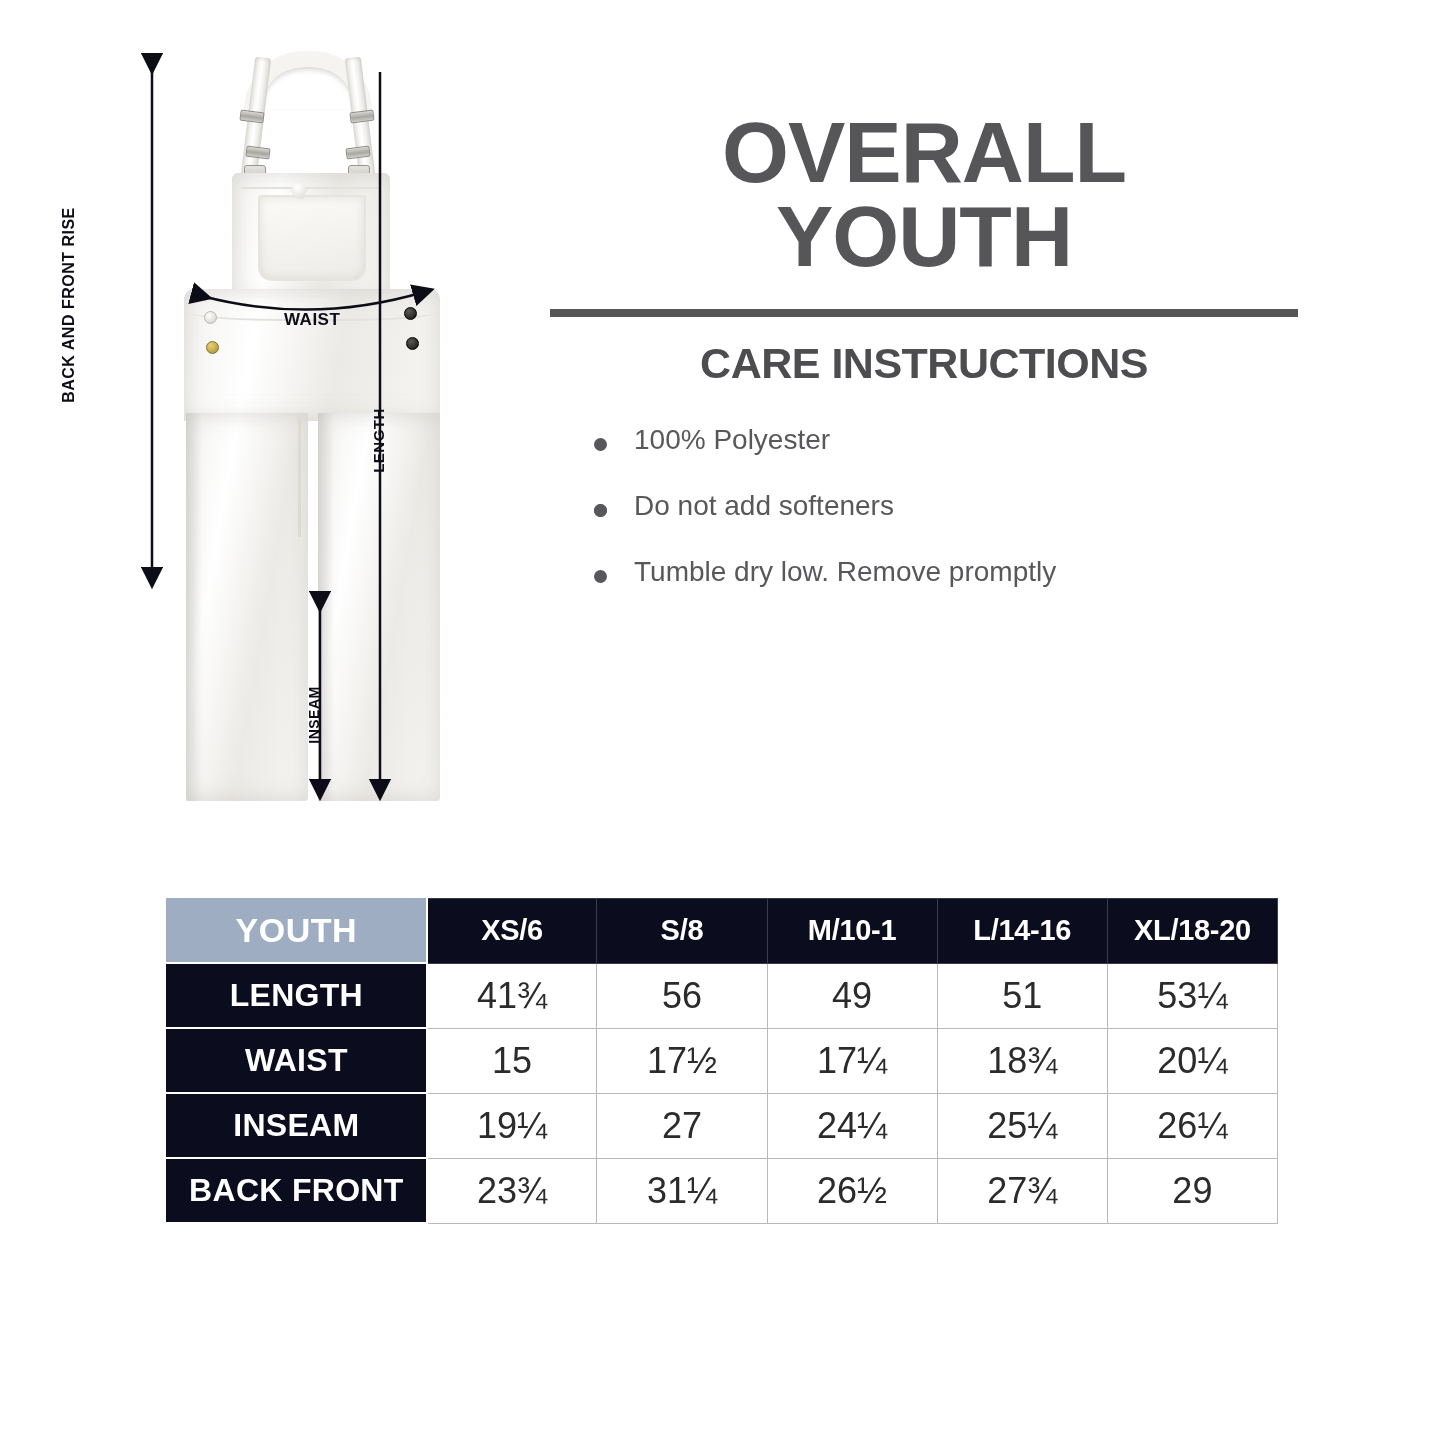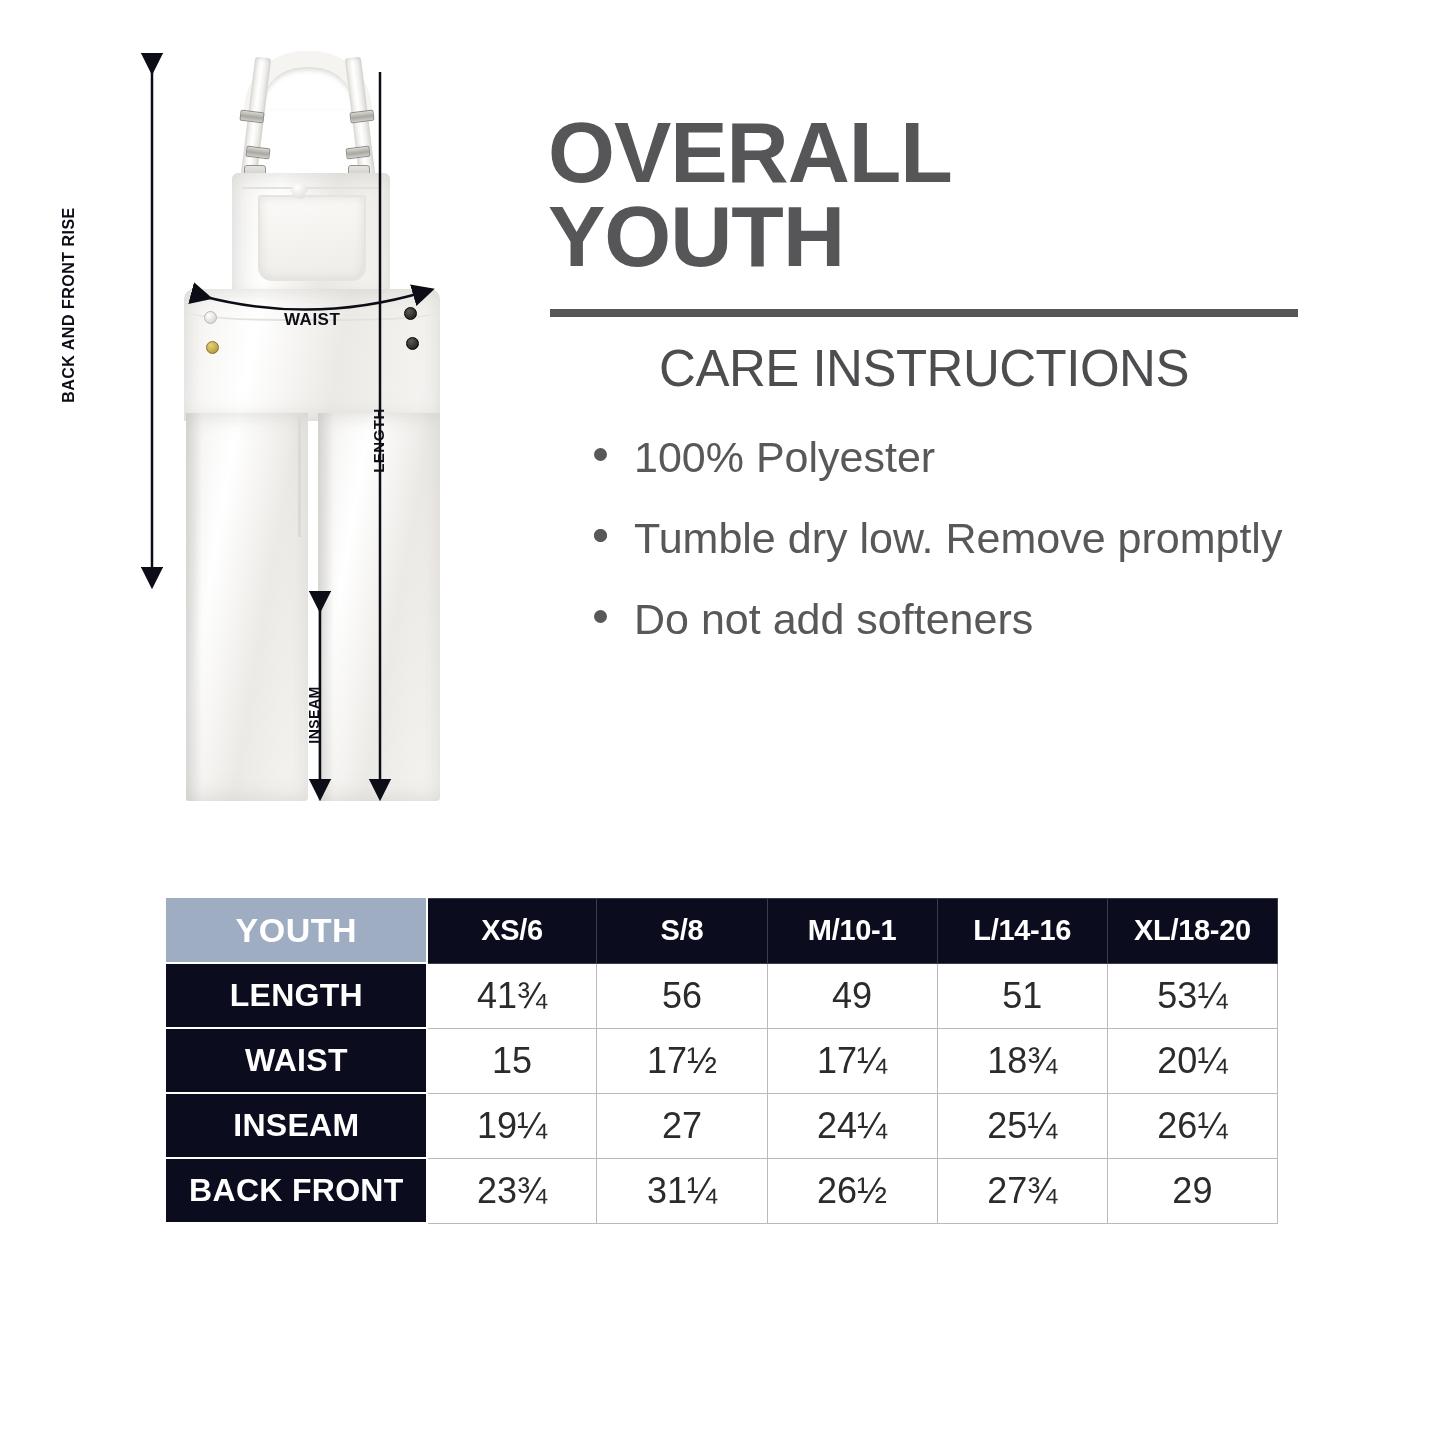--- a/index.html
+++ b/index.html
@@ -195,45 +195,46 @@
   #info-panel {
     position: absolute;
     left: 548px; top: 110px;
     width: 752px;
   }
   #main-title {
     color: #565558;
     font-size: 86px;
     font-weight: bold;
     line-height: .98;
+    text-align: center;
     letter-spacing: -1px;
   }
   #title-divider {
     margin: 30px auto 0;
     width: 748px;
     height: 8px;
     background: #565558;
   }
   #care-heading {
     color: #4d4c4f;
-    font-size: 51px;
-    font-weight: normal;
+    font-size: 43px;
+    font-weight: bold;
     text-align: center;
     letter-spacing: -.5px;
     margin-top: 22px;
   }
   #care-list {
     list-style: none;
     margin: 38px 0 0 0;
     padding: 0 0 0 46px;
   }
   #care-list li {
     position: relative;
     color: #58575a;
-    font-size: 43px;
+    font-size: 28px;
     line-height: 1.0;
     margin-bottom: 38px;
     padding-left: 40px;
   }
   #care-list li .bullet {
     position: absolute;
     left: 0; top: 12px;
     width: 13px; height: 13px;
     border-radius: 50%;
     background: #58575a;
@@ -360,25 +361,25 @@
   <ul id="care-list">
     <li>
       <span class="bullet"></span>
       <span>100% Polyester</span>
     </li>
     <li>
       <span class="bullet"></span>
     </li>
     <li>
       <span class="bullet"></span>
-      <span>Tumble dry low. Remove promptly</span>
+      <span>Do not add softeners</span>
     </li>
     <li>
       <span class="bullet"></span>
-      <span>Do not add softeners</span>
+      <span>Tumble dry low. Remove promptly</span>
     </li>
   </ul>
 </div>
 
 <div id="size-table-wrap">
   <table id="size-table">
     <colgroup>
       <col class="label-col">
       <col class="size-col">
         <col class="size-col">

